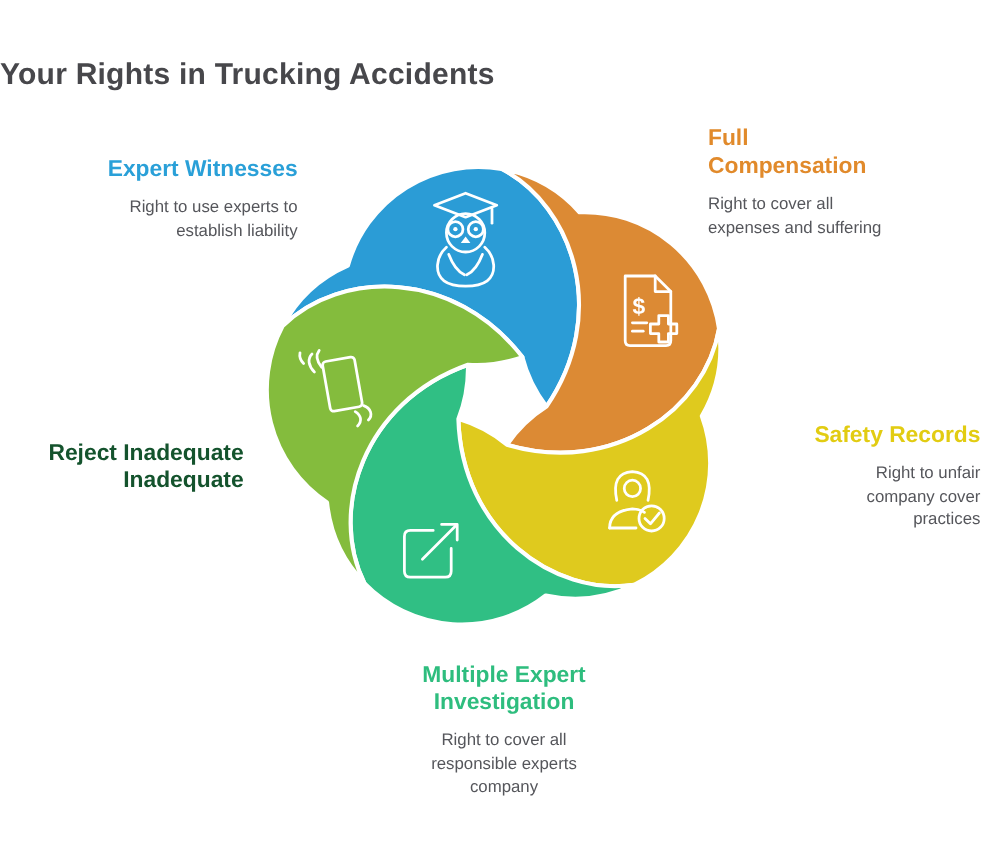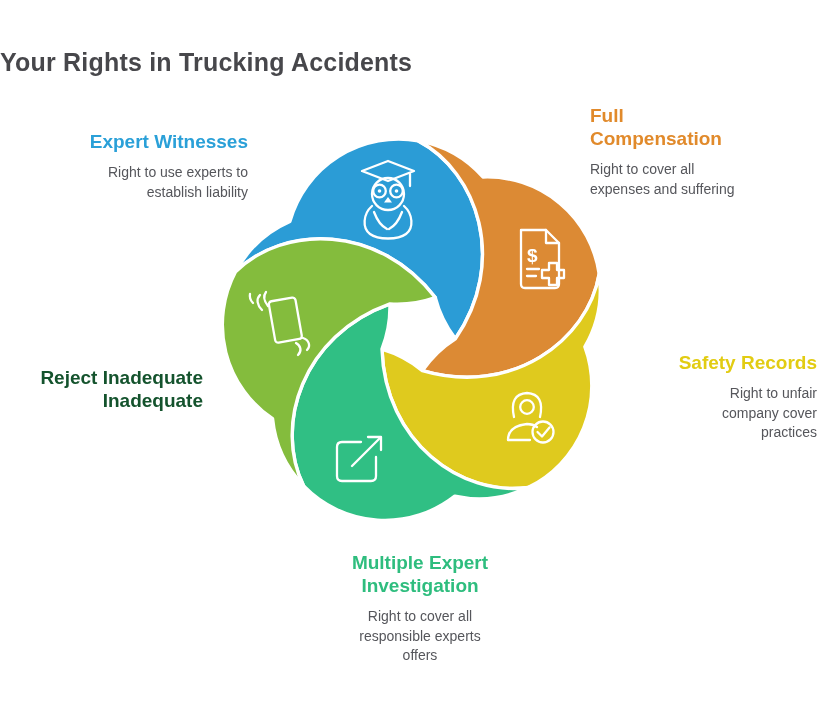--- a/index.html
+++ b/index.html
@@ -120,21 +120,21 @@
   </div>
 
   <div class="section sec-multi">
     <h2 style="color: rgb(46, 189, 126);">
       <span>Multiple Expert</span><br>
       <span>Investigation</span>
     </h2>
     <p>
       <span>Right to cover all</span><br>
       <span>responsible experts</span><br>
-      <span>offers</span>
+      <span>company</span>
     </p>
   </div>
 
   <div class="section sec-reject">
     <h2 style="color: #14532d;">
       <span>Reject Inadequate</span><br>
       <span>Inadequate</span>
     </h2>
   </div>
 

